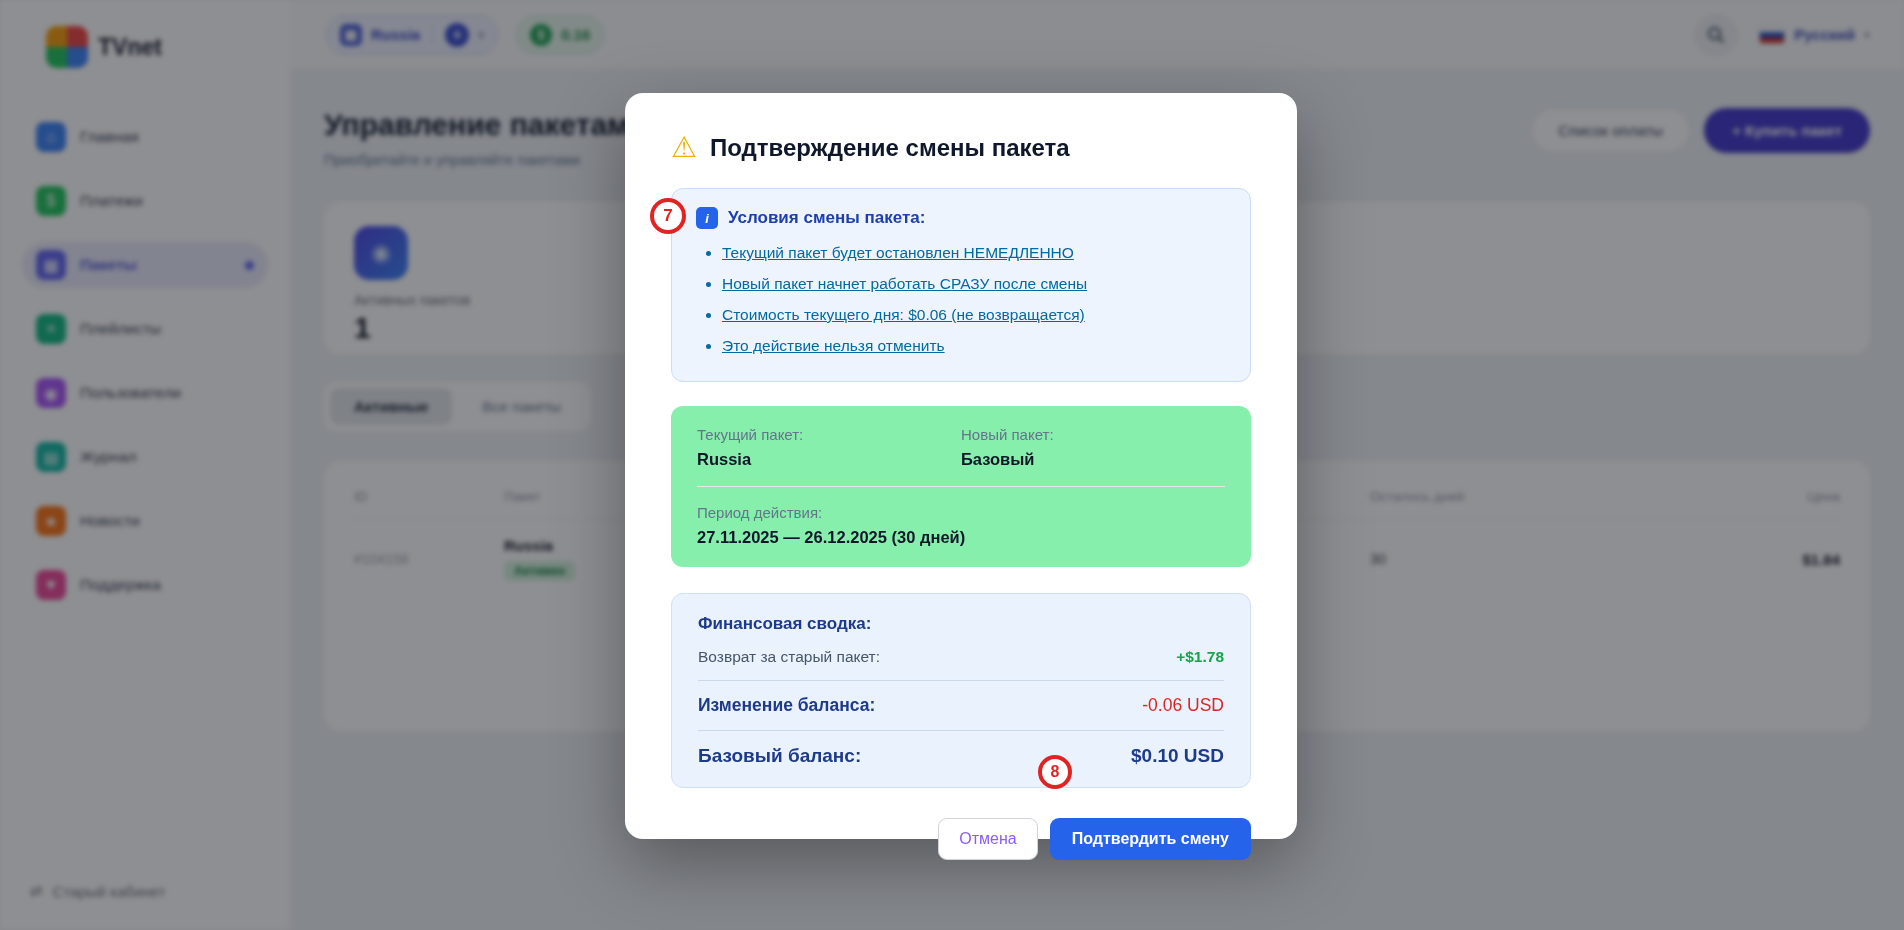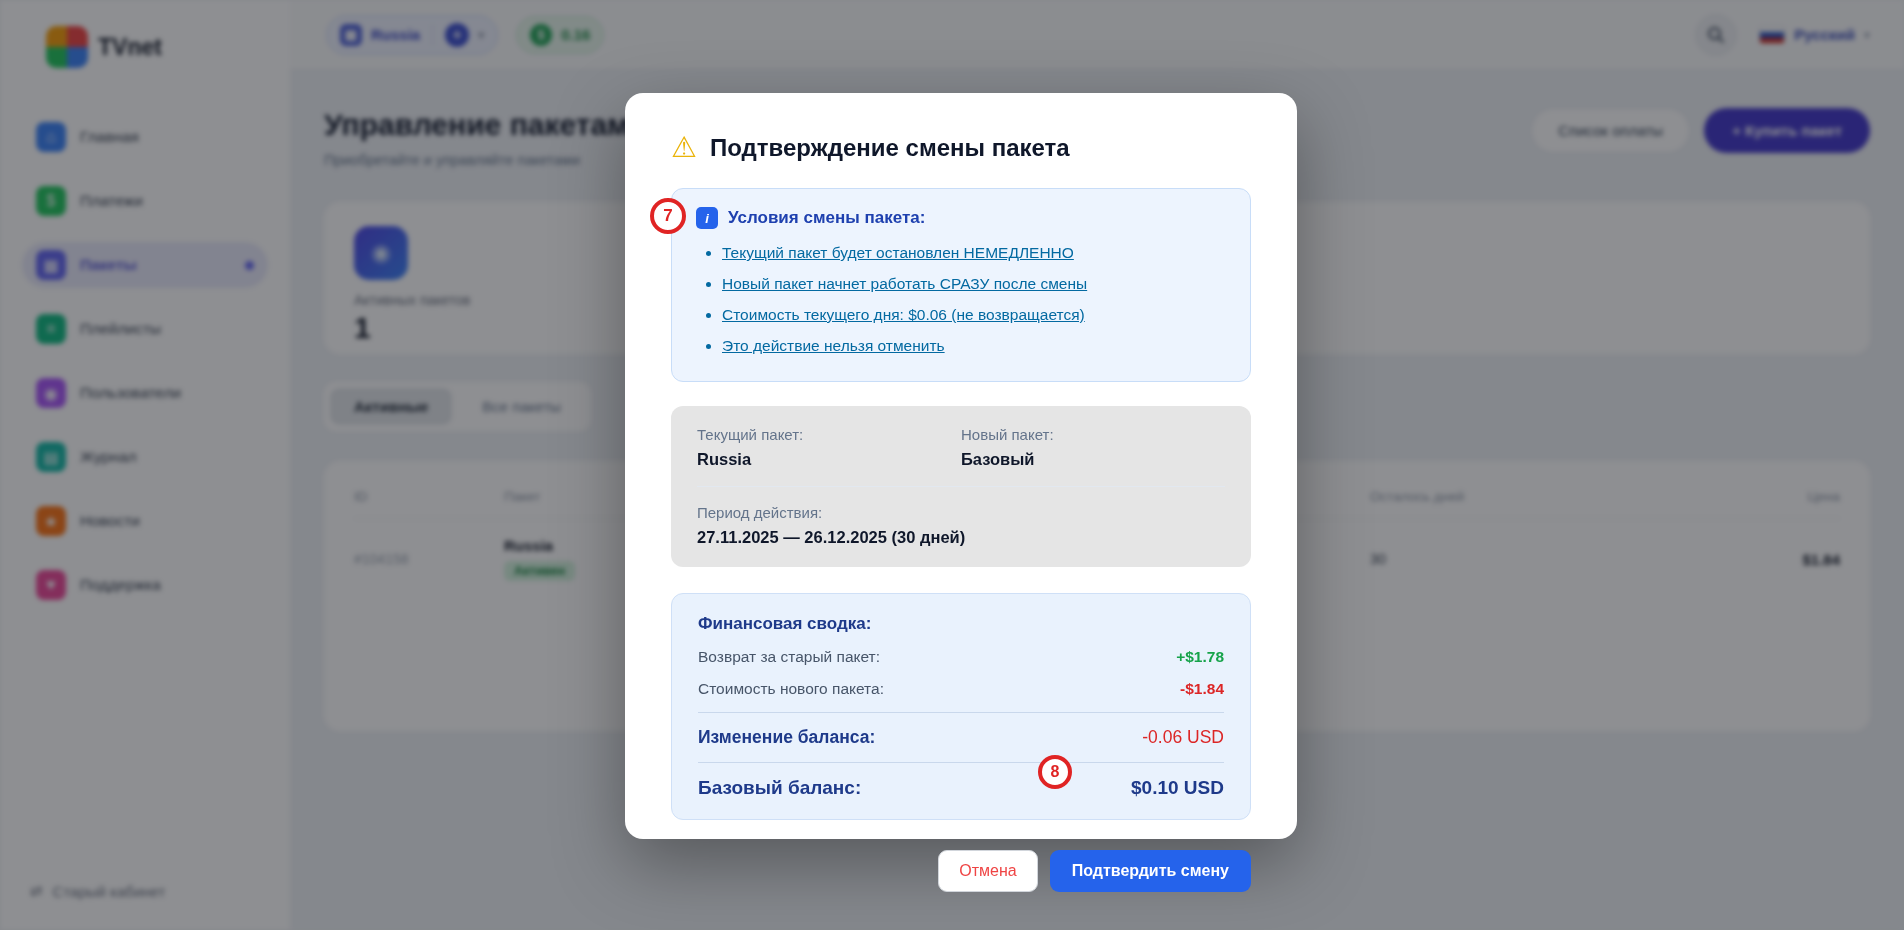--- a/index.html
+++ b/index.html
@@ -80,41 +80,41 @@
   .warn-icon { font-size:29px; color:#eab308; line-height:1; }
   .modal-title { font-size:24px; font-weight:bold; color:#0f172a; }
 
   .info-box { margin-top:26px; background:#edf4fe; border:1px solid #c8ddf8; border-radius:12px; padding:18px 24px 16px; }
   .info-head { display:flex; align-items:center; gap:10px; }
   .i-sq { width:22px; height:22px; border-radius:5px; background:#2563eb; color:#fff; font-size:13px; font-weight:bold; display:flex; align-items:center; justify-content:center; font-style:italic; }
   .info-title { font-size:17px; font-weight:bold; color:#1e40af; }
   .info-list { margin:12px 0 0 26px; }
   .info-list li { color:#0369a1; font-size:15.5px; line-height:24px; margin-bottom:7px;text-decoration:underline; }
 
-  .details-box { margin-top:24px; background:#e5e5e5; border-radius:12px; padding:20px 26px; }
+  .details-box { margin-top:24px; background:#86efac; border-radius:12px; padding:20px 26px; }
   .d-grid { display:flex; }
   .d-col { flex:1; }
   .d-label { font-size:15px; color:#64748b; }
   .d-value { margin-top:7px; font-size:16.5px; font-weight:bold; color:#0f172a; }
   .d-divider { border-top:1px solid #e2e8f0; margin:17px 0; }
 
   .finance-box { margin-top:26px; background:#e9f2fd; border:1px solid #cfe0f7; border-radius:12px; padding:20px 26px; }
   .fin-title { font-size:17px; font-weight:bold; color:#1e3a8a; }
   .fin-row { display:flex; justify-content:space-between; align-items:flex-end; margin-top:14px; }
   .fin-label { font-size:15.5px; color:#475569; }
   .fin-val-pos { font-size:15.5px; font-weight:bold; color:#16a34a; }
   .fin-val-neg { font-size:15.5px; font-weight:bold; color:#dc2626; }
   .fin-divider { border-top:1px solid #c9d8ec; margin:14px 0; }
   .fin-change-label { font-size:17.5px; font-weight:bold; color:#1e3a8a; }
   .fin-change-val { font-size:17.5px; font-weight:normal; color:#dc2626; }
   .fin-total-label { font-size:19px; font-weight:bold; color:#1e3a8a; }
   .fin-total-val { font-size:19px; font-weight:bold; color:#1e3a8a; }
 
   .modal-footer { margin-top:30px; display:flex; justify-content:flex-end; gap:12px; }
-  .btn-cancel { background:#fff; border:1px solid #d1d5db; border-radius:9px; padding:11px 20px; font-size:16px; color:#ef4444; cursor:pointer; }
+  .btn-cancel { background:#fff; border:1px solid #d1d5db; border-radius:9px; padding:11px 20px; font-size:16px; color:#8b5cf6; cursor:pointer; }
   .btn-confirm { background:#2563eb; border:none; border-radius:9px; padding:4px 22px; font-size:16px; font-weight:bold; color:#ffffff; cursor:pointer; }
 
   
   .anno { position:absolute; z-index:30; background:#ffffff; border:4px solid #e02424; border-radius:50%; color:#e02424; font-weight:bold; display:flex; align-items:center; justify-content:center; }
   .anno-7 { left:650px; top:198px; width:36px; height:36px; font-size:17px; }
   .anno-8 { left:1038px; top:755px; width:34px; height:34px; font-size:16px; }
 </style>
 </head>
 <body>
 
@@ -272,24 +272,20 @@
     <div class="d-label">Период действия:</div>
     <div class="d-value">27.11.2025 — 26.12.2025 (30 дней)</div>
   </div>
 
   <div class="finance-box">
     <div class="fin-title">Финансовая сводка:</div>
     <div class="fin-row">
       <span class="fin-label">Возврат за старый пакет:</span>
       <span class="fin-val-pos">+$1.78</span>
     </div>
-    <div class="fin-row">
-      <span class="fin-label">Стоимость нового пакета:</span>
-      <span class="fin-val-neg">-$1.84</span>
-    </div>
     <div class="fin-divider"></div>
     <div class="fin-row" style="margin-top:0;">
       <span class="fin-change-label">Изменение баланса:</span>
       <span class="fin-change-val">-0.06 USD</span>
     </div>
     <div class="fin-divider"></div>
     <div class="fin-row" style="margin-top:0;">
       <span class="fin-total-label">Базовый баланс:</span>
       <span class="fin-total-val">$0.10 USD</span>
     </div>

